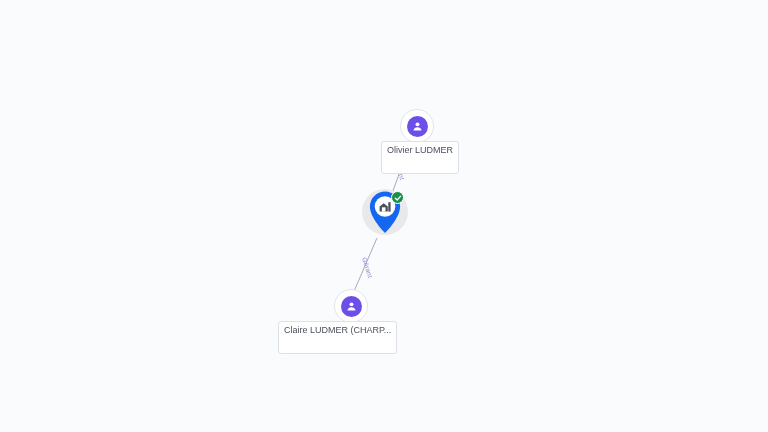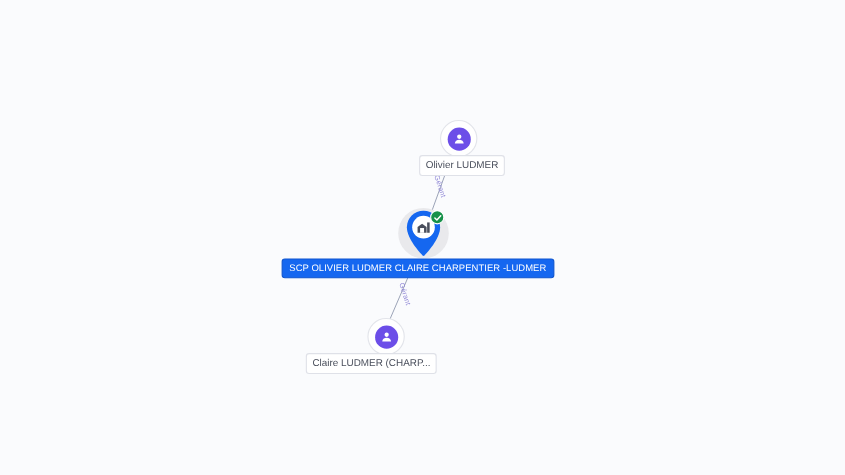--- a/index.html
+++ b/index.html
@@ -83,21 +83,21 @@
 
   
   .person-label {
     position: absolute;
     background: #ffffff;
     border: 1px solid #dfe1e8;
     border-radius: 3px;
     color: #4a4f5c;
     font-size: 9px;
     line-height: 12px;
-    padding: 2px 5px 3px 5px;
+    padding: 2px 5px 17px 5px;
     white-space: nowrap;
     box-sizing: border-box;
     cursor: pointer;
   }
   #person-label-top    { left: 381px; top: 141px; }
   #person-label-bottom { left: 278px; top: 321px; }
 
   
   #company-node {
     position: absolute;
@@ -190,21 +190,20 @@
         </g>
       </svg>
       <span id="verified-badge">
         <svg width="8" height="8" viewBox="0 0 24 24" fill="none" stroke="#ffffff" stroke-width="4" stroke-linecap="round" stroke-linejoin="round">
           <path d="M4 12.5 L9.5 18 L20 6.5"></path>
         </svg>
       </span>
     </div>
   </div>
 
-  <div id="company-label">SCP OLIVIER LUDMER CLAIRE CHARPENTIER -LUDMER</div>
 
   <div class="person-node" id="person-node-bottom">
     <span class="avatar-circle">
       <svg width="13" height="13" viewBox="0 0 24 24" fill="#ffffff">
         <circle cx="12" cy="8" r="3.6"></circle>
         <path d="M4.6 19.4c0-3.9 3.3-6.2 7.4-6.2s7.4 2.3 7.4 6.2z"></path>
       </svg>
     </span>
   </div>
 

